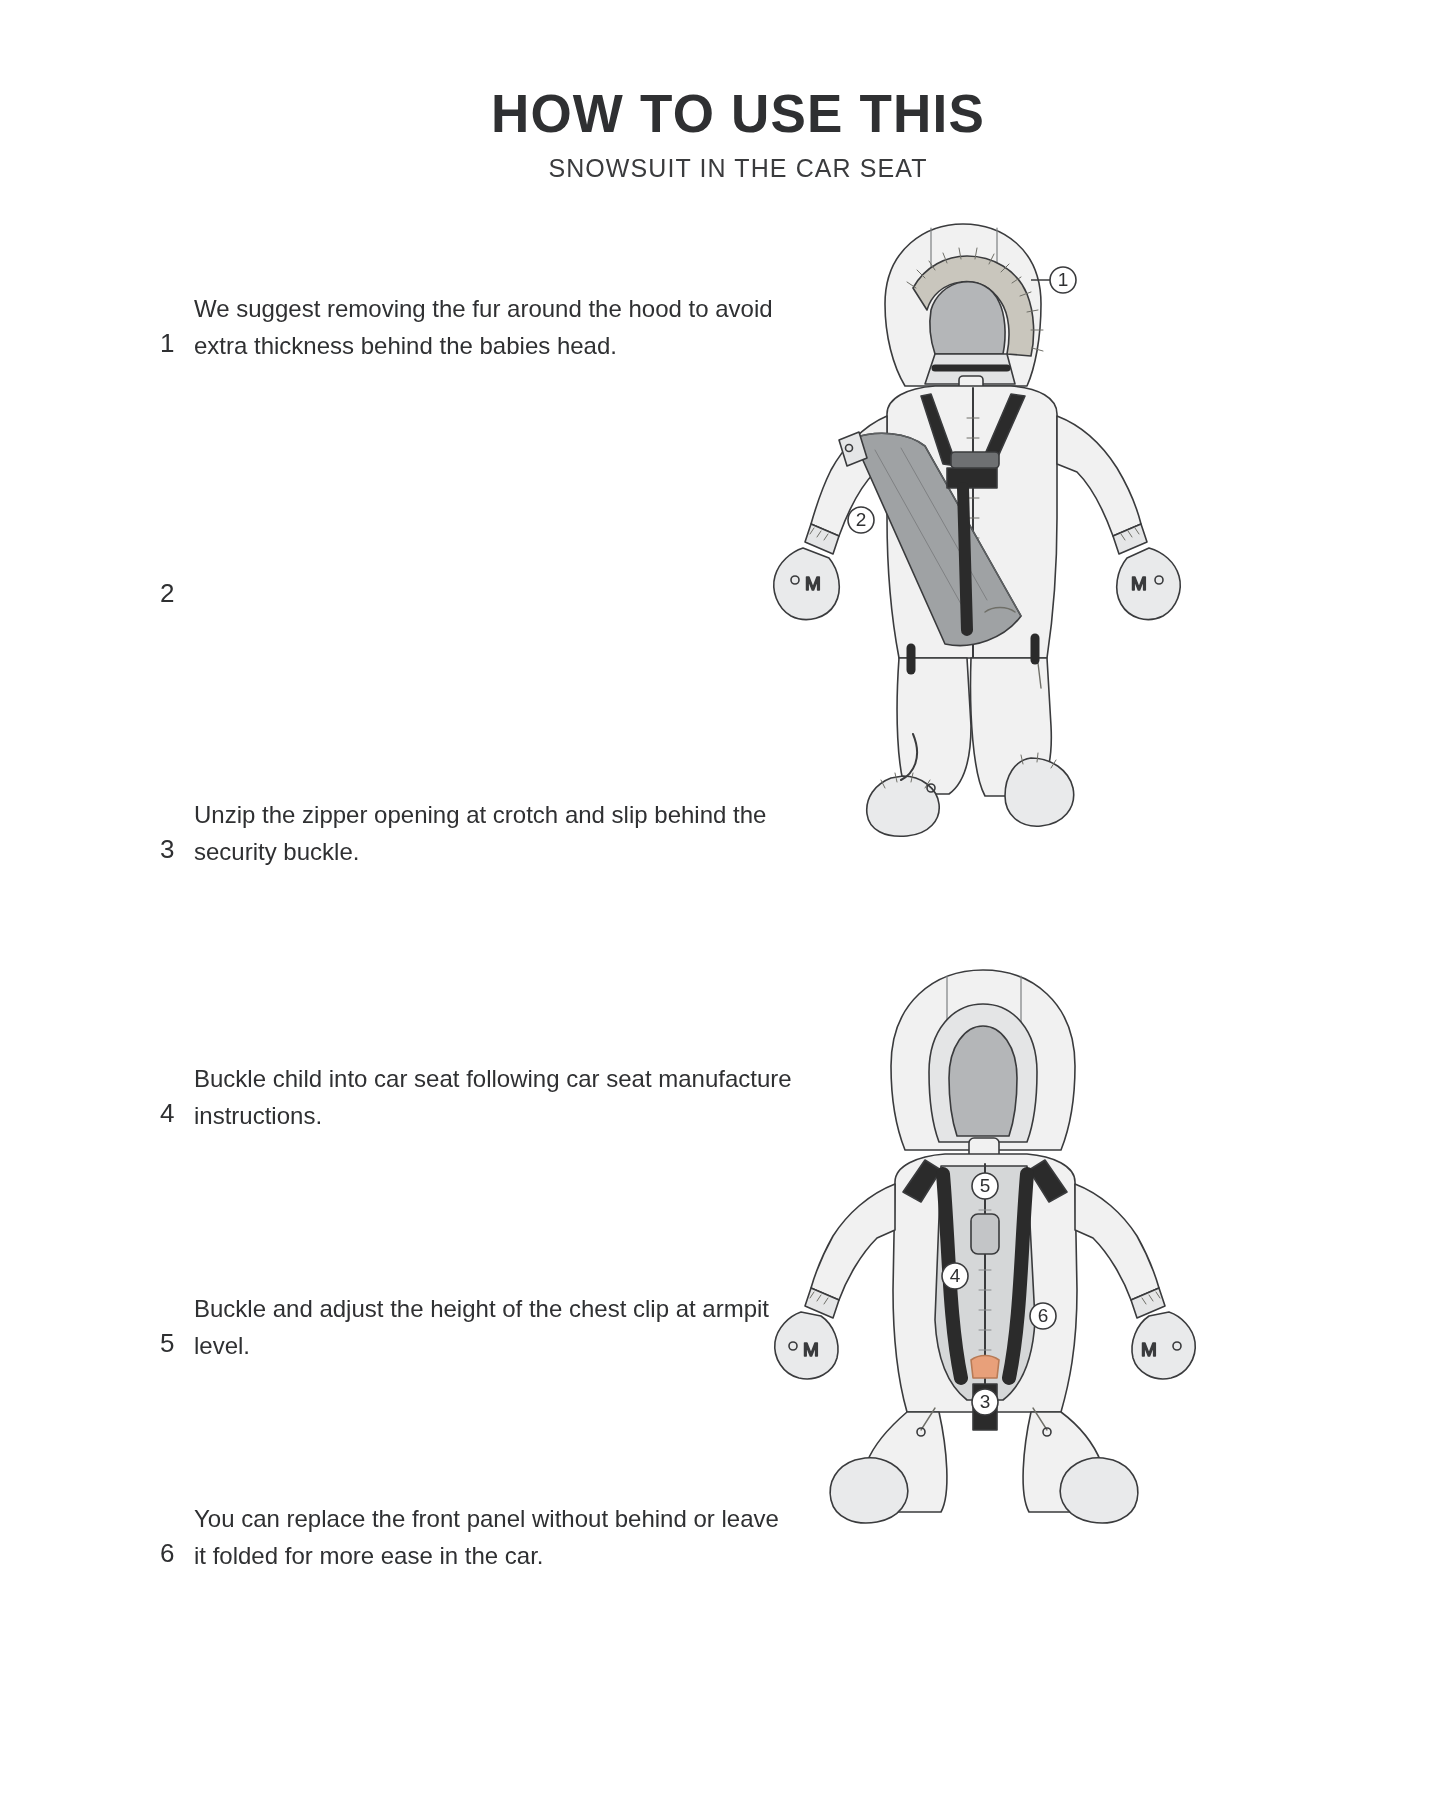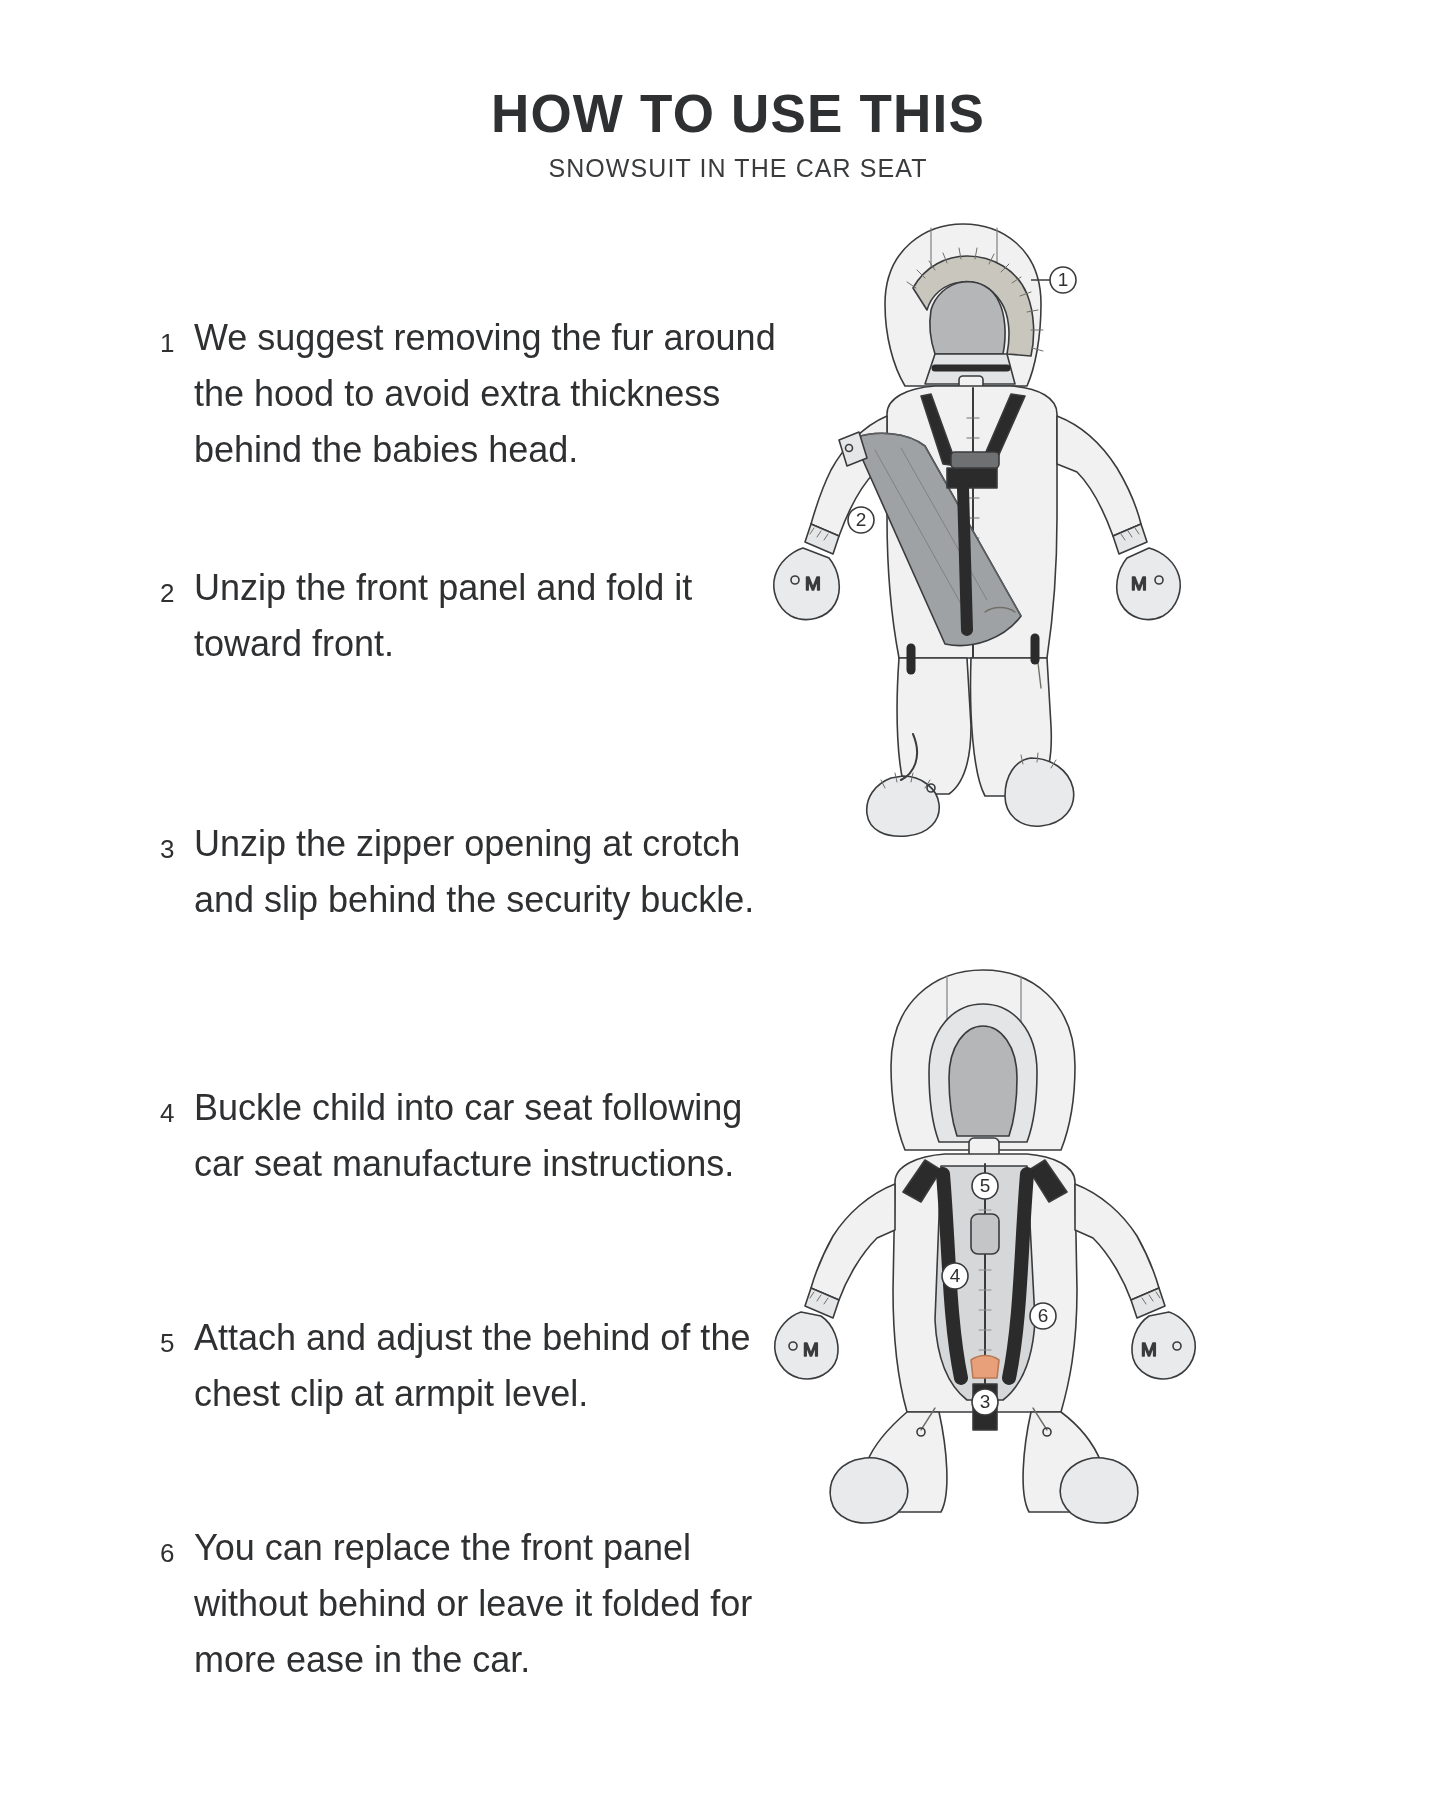--- a/index.html
+++ b/index.html
@@ -56,25 +56,24 @@
   .step-num {
     width: 34px;
     flex: 0 0 34px;
     font-family: "Liberation Sans", sans-serif;
     font-size: 26px;
     color: #2f3032;
     text-align: left;
   }
   .step-text {
     font-family: "Liberation Sans", sans-serif;
-    font-size: 36px;
+    font-size: 24px;
     line-height: 1.55;
     color: #2f3032;
     max-width: 600px;
-    margin-top: 20px;
   }
   #step1 { top: 0px; }
   #step1 .step-num { margin-top: 38px; }
   #step2 { top: 250px; }
   #step2 .step-num { margin-top: 38px; }
   #step3 { top: 506px; }
   #step3 .step-num { margin-top: 38px; }
   #step4 { top: 770px; }
   #step4 .step-num { margin-top: 38px; }
   #step5 { top: 1000px; }
@@ -105,36 +104,35 @@
 
 <div class="steps">
 
   <div class="step" id="step1">
     <div class="step-num">1</div>
     <div class="step-text">We suggest removing the fur around the hood to avoid extra thickness behind the babies head.</div>
   </div>
 
   <div class="step" id="step2">
     <div class="step-num">2</div>
-    <div class="step-text">Unzip the front panel and fold it toward front.</div>
   </div>
 
   <div class="step" id="step3">
     <div class="step-num">3</div>
     <div class="step-text">Unzip the zipper opening at crotch and slip behind the security buckle.</div>
   </div>
 
   <div class="step" id="step4">
     <div class="step-num">4</div>
     <div class="step-text">Buckle child into car seat following car seat manufacture instructions.</div>
   </div>
 
   <div class="step" id="step5">
     <div class="step-num">5</div>
-    <div class="step-text">Attach and adjust the behind of the chest clip at armpit level.</div>
+    <div class="step-text">Buckle and adjust the height of the chest clip at armpit level.</div>
   </div>
 
   <div class="step" id="step6">
     <div class="step-num">6</div>
     <div class="step-text">You can replace the front panel without behind or leave it folded for more ease in the car.</div>
   </div>
 
 </div>
 
 <div class="illus" id="illustration-front">

